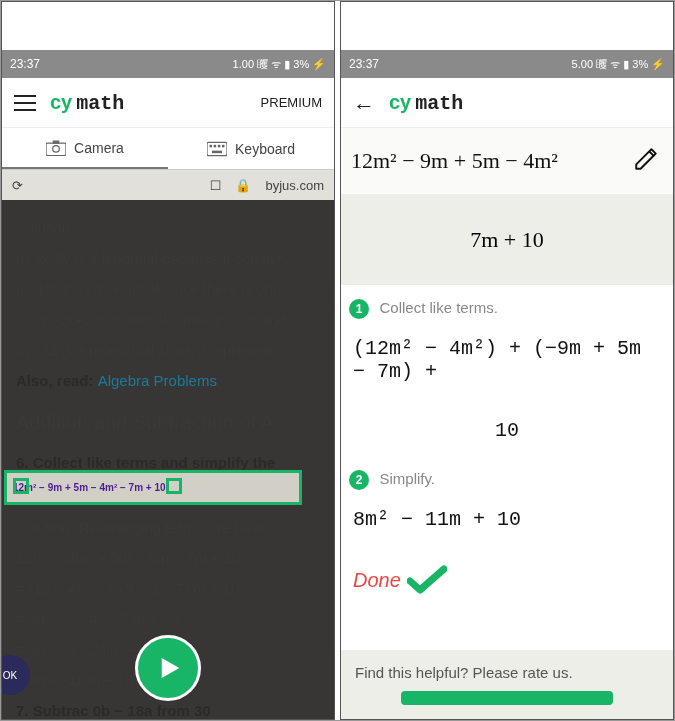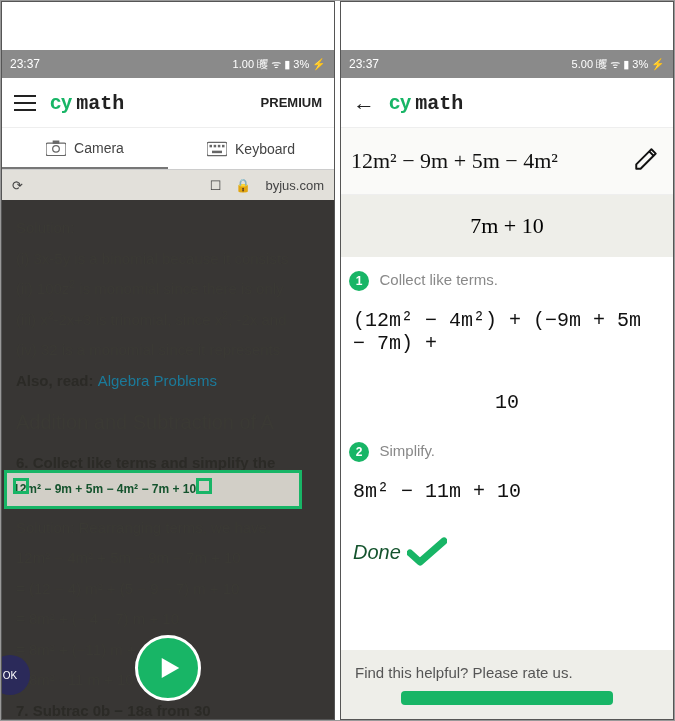--- a/index.html
+++ b/index.html
@@ -38,40 +38,40 @@
     height: 50px;
     display: flex;
     align-items: center;
     padding: 0 12px;
     border-bottom: 1px solid #eee;
     gap: 14px;
   }
   .logo { font-size: 20px; font-weight: 700; }
   .logo .cy { color: #18b566; }
   .logo .math { color: #222; }
-  .premium { margin-left:auto; font-weight:700; font-size:13px; color:#222; }
+  .premium { margin-left:auto; font-weight:400; font-size:13px; color:#222; }
   .tabs { height:42px; display:flex; border-bottom:1px solid #ccc; }
   .tab { flex:1; display:flex; align-items:center; justify-content:center; gap:8px; font-size:14px; color:#444; }
   .tab.active { border-bottom:2px solid #777; }
   .icon-sm { width:20px; height:16px; }
   .camview { flex:1; position:relative; background:#565450; overflow:hidden; }
   .camview::before { content:""; position:absolute; inset:0; background:rgba(0,0,0,0.35); }
   .browserbar { position:relative; height:30px; background:#e2e0da; display:flex; align-items:center; gap:14px; padding:0 10px; color:#444; font-size:13px; }
   .page { position:relative; padding:12px 14px; color:#3a3934; font-size:15px; line-height:1.9; }
   .page p { margin:2px 0; }
   .page .bold { font-weight:700; color:#2b2a26; }
   .page .h2 { font-size:20px; color:#3a3934; margin:8px 0; }
   .page sup { font-size:0.7em; }
   .link { color:#1b7a9a; }
   .caprect {
     position:absolute;
     border:3px solid #18b566;
     background:#d2cfc7;
-    color:#14532d;
-    font-size:12px;
+    color:#4c1d95;
+    font-size:10px;
     font-weight:600;
     padding:5px 6px;
     left:2px;
     width:calc(100% - 34px);
   }
   .caprect::before, .caprect::after {
     content:""; position:absolute; width:10px; height:10px; border:3px solid #18b566;
   }
   .playbtn {
     position:absolute; left:50%; bottom:18px; transform:translateX(-50%);
@@ -82,31 +82,31 @@
   .playbtn svg { fill:#fff; }
   .okbadge {
     position:absolute; left:-12px; bottom:24px;
     width:40px; height:40px; border-radius:50%;
     background:#2b2a5a; color:#fff; font-size:10px;
     display:flex; align-items:center; justify-content:center; flex-direction:column;
   }
   
   .solnhead { padding:20px 10px; font-family: Liberation Serif, serif; font-size:22px; color:#111; position:relative; background:#fafaf8; border-bottom:1px solid #eee; }
   .editicon { position:absolute; right:14px; top:18px; }
-  .result { text-align:center; font-family:"Times New Roman", serif; font-size:22px; padding:18px; background:#eeeee9; }
+  .result { text-align:center; font-family:"Times New Roman", serif; font-size:22px; padding:32px; background:#eeeee9; }
   .steps { flex:1; padding:14px 8px; overflow:hidden; }
   .stepnum {
     display:inline-flex; width:20px; height:20px; border-radius:50%;
     background:#18b566; color:#fff; font-size:12px; font-weight:700;
     align-items:center; justify-content:center; margin-right:6px;
   }
   .steplabel { color:#888; font-size:15px; }
   .math { font-family:Liberation Mono, monospace; font-size:20px; color:#111; padding:18px 4px; }
   .math.center { text-align:center; }
-  .done { color:#14532d; font-size:20px; font-style:italic; display:flex; align-items:center; gap:6px; padding:16px 4px 8px;}
+  .done { color:#ef4444; font-size:20px; font-style:italic; display:flex; align-items:center; gap:6px; padding:16px 4px 8px;}
   .rateblock { background:#eeeee9; padding:14px; font-size:15px; color:#555; }
   .ratebar { margin-top:10px; height:14px; background:#18b566; border-radius:4px; width:70%; margin-left:auto; margin-right:auto;}
   .hamburger { width:22px; height:16px; display:flex; flex-direction:column; justify-content:space-between; }
   .hamburger span { height:2px; background:#222; }
   .back-arrow { font-size:22px; font-weight:600; color:#222; }
 </style>
 </head>
 <body>
 
 <div class="phone">

